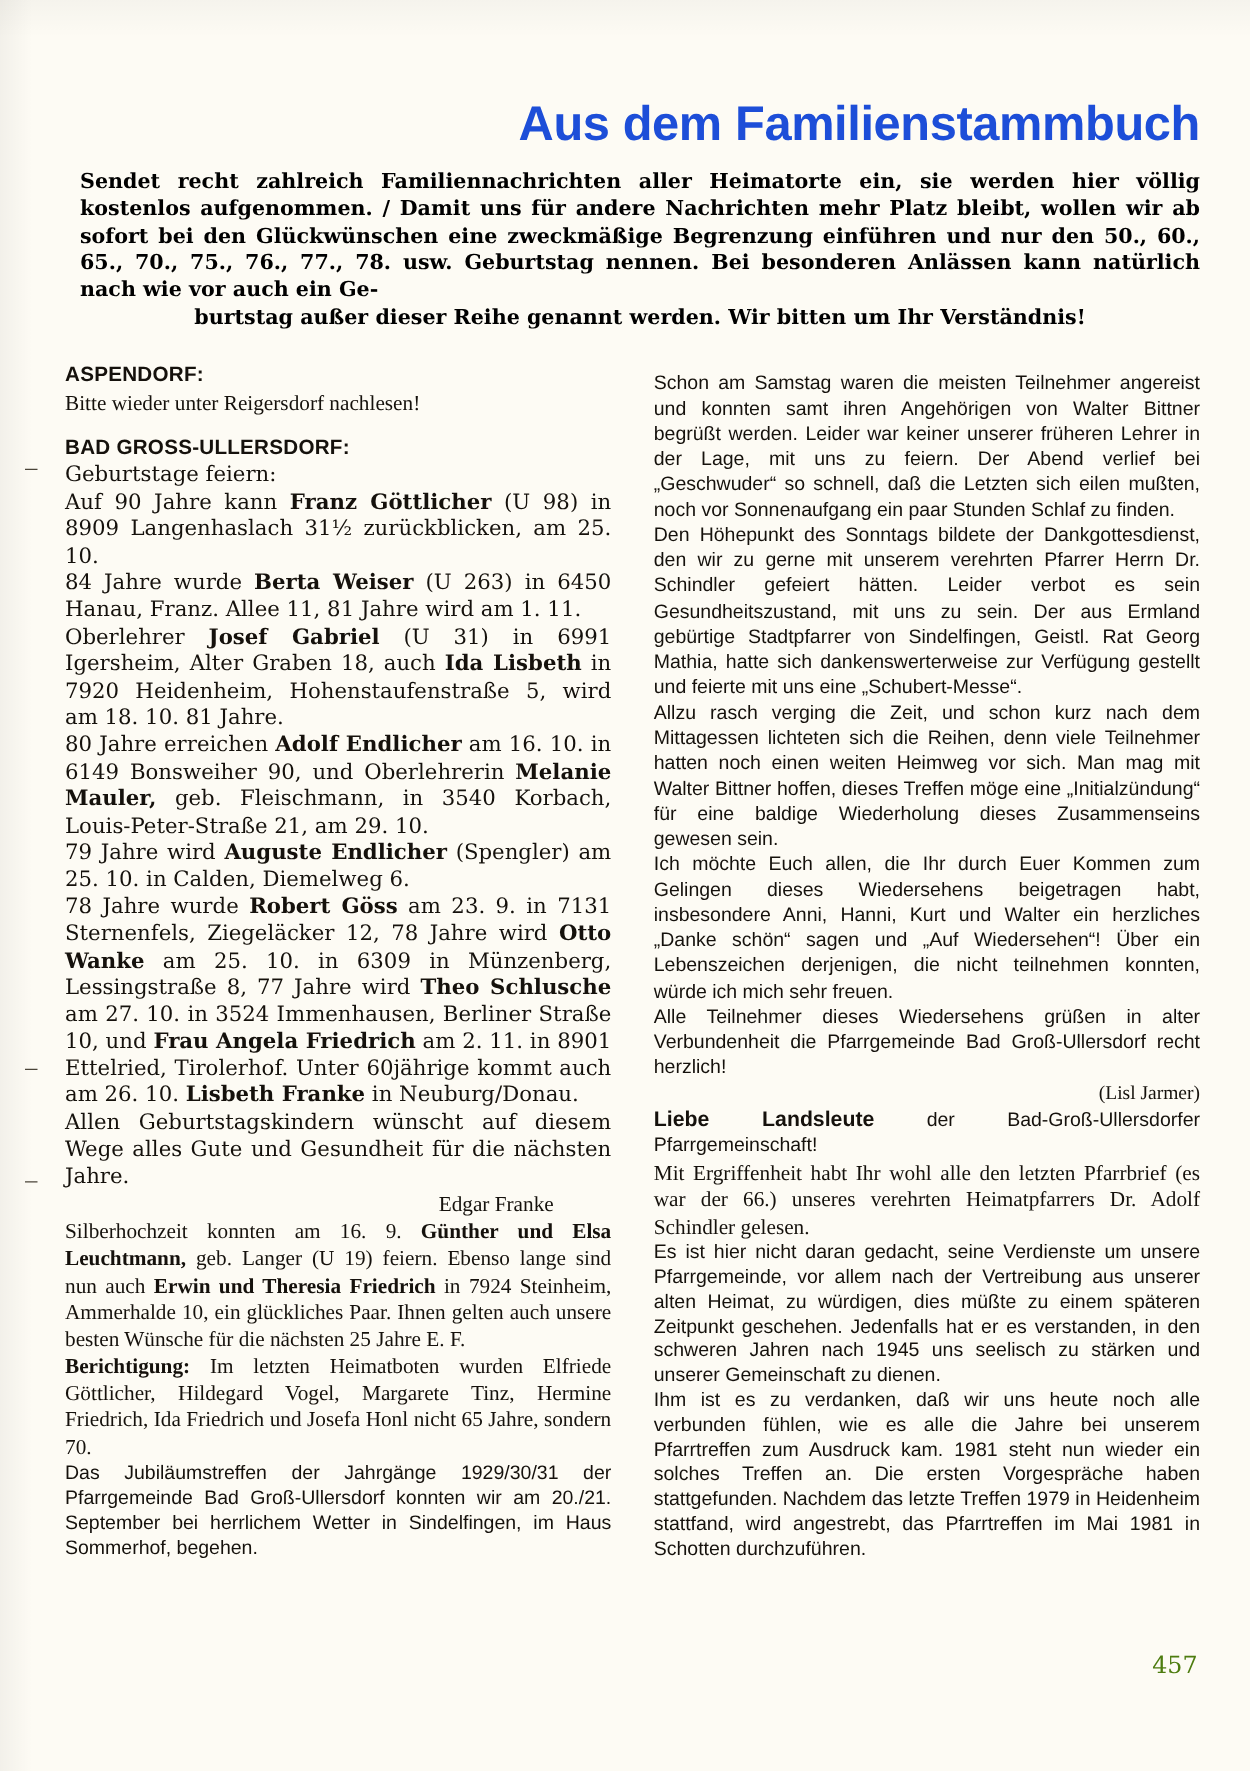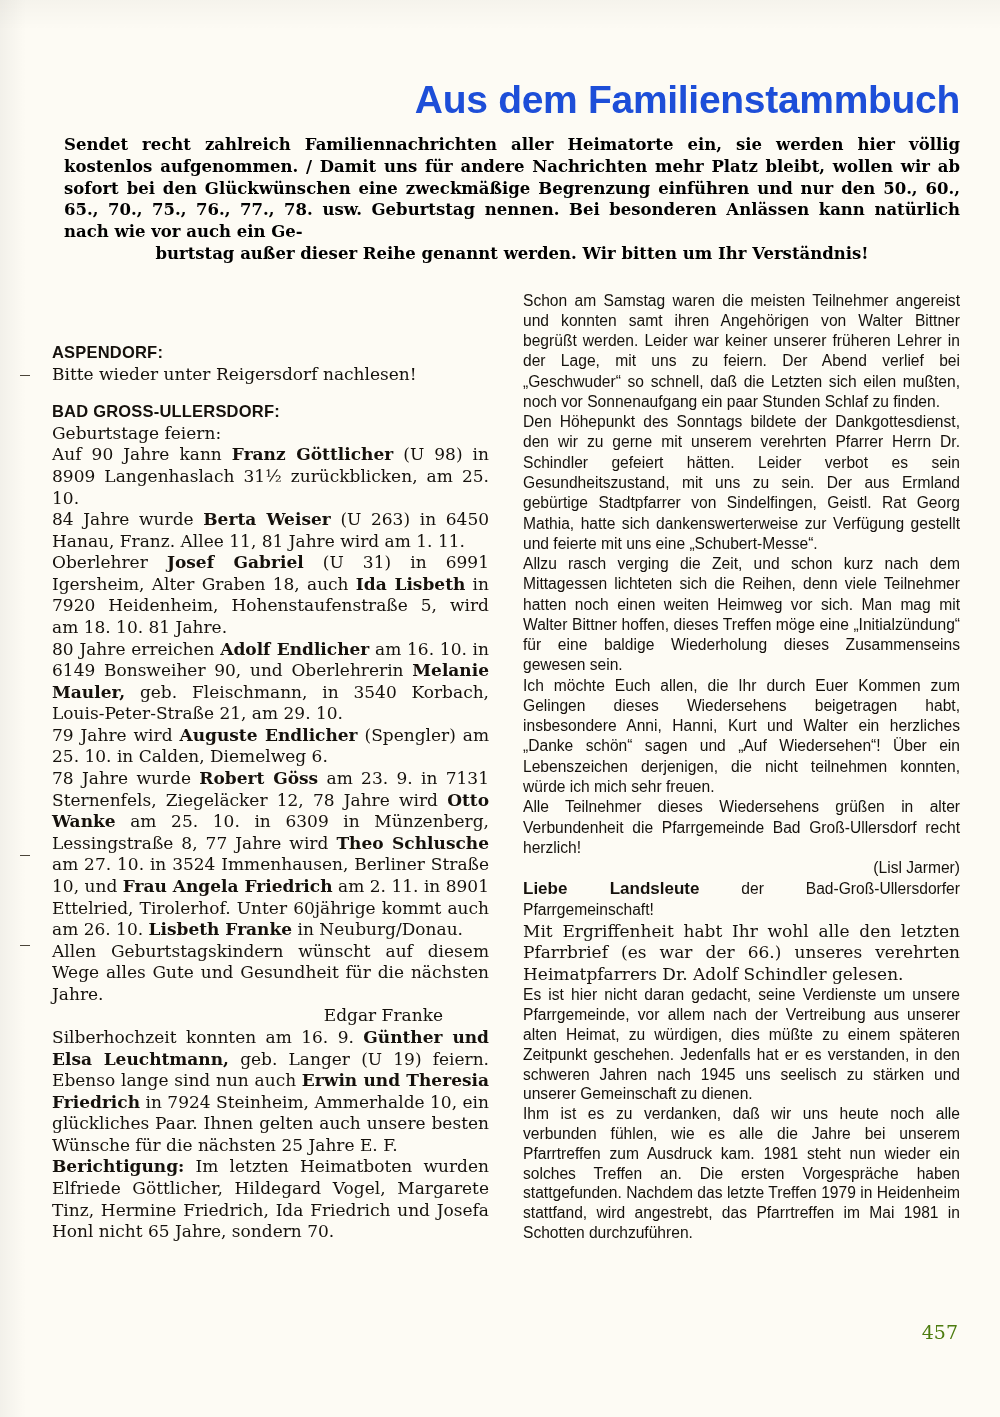--- a/index.html
+++ b/index.html
@@ -97,21 +97,21 @@
   .sig-right {
     display: block;
     text-align: right;
   }
   .sig-indent {
     display: block;
     text-align: right;
     padding-right: 46px;
   }
   .para { margin: 0 0 2px 0; }
-  .para-sp { margin: 0 0 9px 0; }
+  .para-sp { margin: 0 0 9px 0; font-family: Liberation Serif, serif; }
   .liebe {
     font-family: "Liberation Sans", sans-serif;
     font-weight: bold;
     font-size: 17px;
   }
   .pagenum {
     position: absolute;
     right: 42px;
     bottom: 74px;
     font-family: "DejaVu Serif", serif;
@@ -173,20 +173,21 @@
 
         <p class="body-serif para">Allen Geburtstagskindern wünscht auf diesem Wege alles Gute und Gesundheit für die nächsten Jahre.</p>
         <p class="body-serif para-sp">
             <span class="sig-indent">Edgar Franke</span>
           </p>
 
         <p class="body-serif para-sp"><span>Silberhochzeit konnten am 16. 9. </span><b>Günther und Elsa Leuchtmann,</b><span> geb. Langer (U 19) feiern. Ebenso lange sind nun auch </span><b>Erwin und Theresia Friedrich</b><span> in 7924 Steinheim, Ammerhalde 10, ein glückliches Paar. Ihnen gelten auch unsere besten Wünsche für die nächsten 25 Jahre E. F.</span></p>
 
         <p class="body-serif para-sp"><b>Berichtigung:</b><span> Im letzten Heimatboten wurden Elfriede Göttlicher, Hildegard Vogel, Margarete Tinz, Hermine Friedrich, Ida Friedrich und Josefa Honl nicht 65 Jahre, sondern 70.</span></p>
 
+        <p class="body-sans para">Das Jubiläumstreffen der Jahrgänge 1929/30/31 der Pfarrgemeinde Bad Groß-Ullersdorf konnten wir am 20./21. September bei herrlichem Wetter in Sindelfingen, im Haus Sommerhof, begehen.</p>
       </div>
 
       <div class="col col-right">
         <p class="body-sans para">Schon am Samstag waren die meisten Teilnehmer angereist und konnten samt ihren Angehörigen von Walter Bittner begrüßt werden. Leider war keiner unserer früheren Lehrer in der Lage, mit uns zu feiern. Der Abend verlief bei „Geschwuder“ so schnell, daß die Letzten sich eilen mußten, noch vor Sonnenaufgang ein paar Stunden Schlaf zu finden.</p>
         <p class="body-sans para">Den Höhepunkt des Sonntags bildete der Dankgottesdienst, den wir zu gerne mit unserem verehrten Pfarrer Herrn Dr. Schindler gefeiert hätten. Leider verbot es sein Gesundheitszustand, mit uns zu sein. Der aus Ermland gebürtige Stadtpfarrer von Sindelfingen, Geistl. Rat Georg Mathia, hatte sich dankenswerterweise zur Verfügung gestellt und feierte mit uns eine „Schubert-Messe“.</p>
         <p class="body-sans para">Allzu rasch verging die Zeit, und schon kurz nach dem Mittagessen lichteten sich die Reihen, denn viele Teilnehmer hatten noch einen weiten Heimweg vor sich. Man mag mit Walter Bittner hoffen, dieses Treffen möge eine „Initialzündung“ für eine baldige Wiederholung dieses Zusammenseins gewesen sein.</p>
         <p class="body-sans para">Ich möchte Euch allen, die Ihr durch Euer Kommen zum Gelingen dieses Wiedersehens beigetragen habt, insbesondere Anni, Hanni, Kurt und Walter ein herzliches „Danke schön“ sagen und „Auf Wiedersehen“! Über ein Lebenszeichen derjenigen, die nicht teilnehmen konnten, würde ich mich sehr freuen.</p>
         <p class="body-sans para">Alle Teilnehmer dieses Wiedersehens grüßen in alter Verbundenheit die Pfarrgemeinde Bad Groß-Ullersdorf recht herzlich!</p>
         <p class="body-sans para-sp">
             <span class="sig-right">(Lisl Jarmer)</span>

